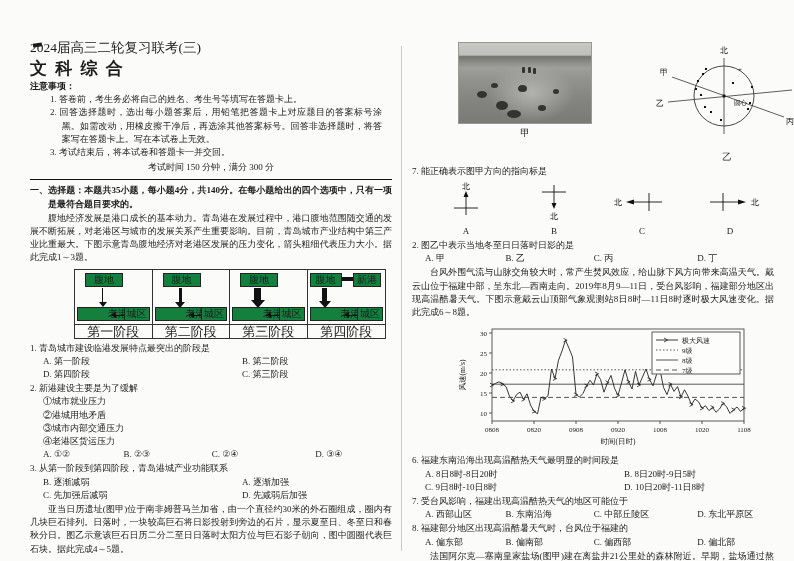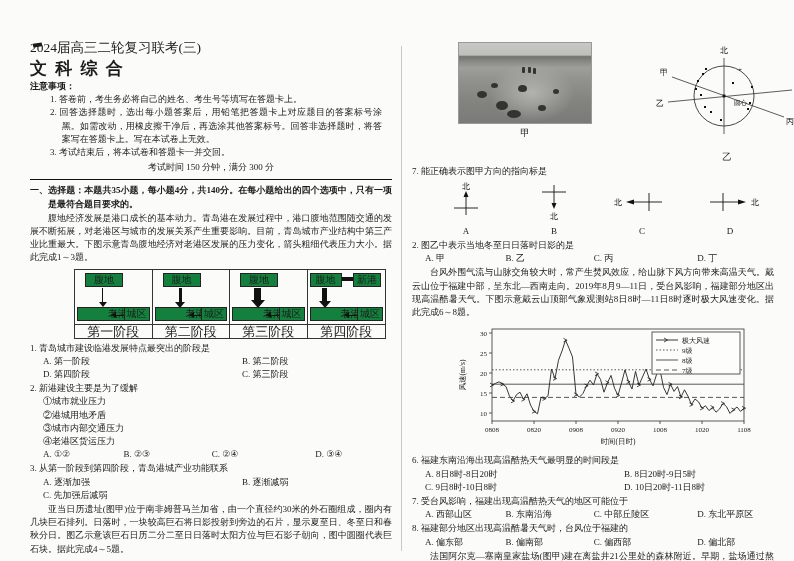--- a/index.html
+++ b/index.html
@@ -163,23 +163,24 @@
         <span>A. ①②</span>
         <span>B. ②③</span>
         <span>C. ②④</span>
         <span>D. ③④</span>
       </div>
     </div>
 
     <div class="q">
       <div class="stem">3. 从第一阶段到第四阶段，青岛港城产业功能联系</div>
       <div class="opts2">
+        <span>B. 逐渐减弱</span>
         <span>A. 逐渐加强</span>
-        <span>B. 逐渐减弱</span>
         <span>C. 先加强后减弱</span>
+        <span>D. 先减弱后加强</span>
       </div>
     </div>
 
     <div class="passage">亚当日历遗址(图甲)位于南非姆普马兰加省，由一个直径约30米的外石圈组成，圈内有几块巨石排列。日落时，一块较高巨石将日影投射到旁边的石片，显示夏至日、冬至日和春秋分日。图乙示意该巨石日历二分二至日日落时太阳方位与巨石影子朝向，图中圆圈代表巨石块。据此完成4～5题。</div>
 
   </div>
 
   <div class="page page-right">
     <div class="figs">
       <div class="photo-wrap">

